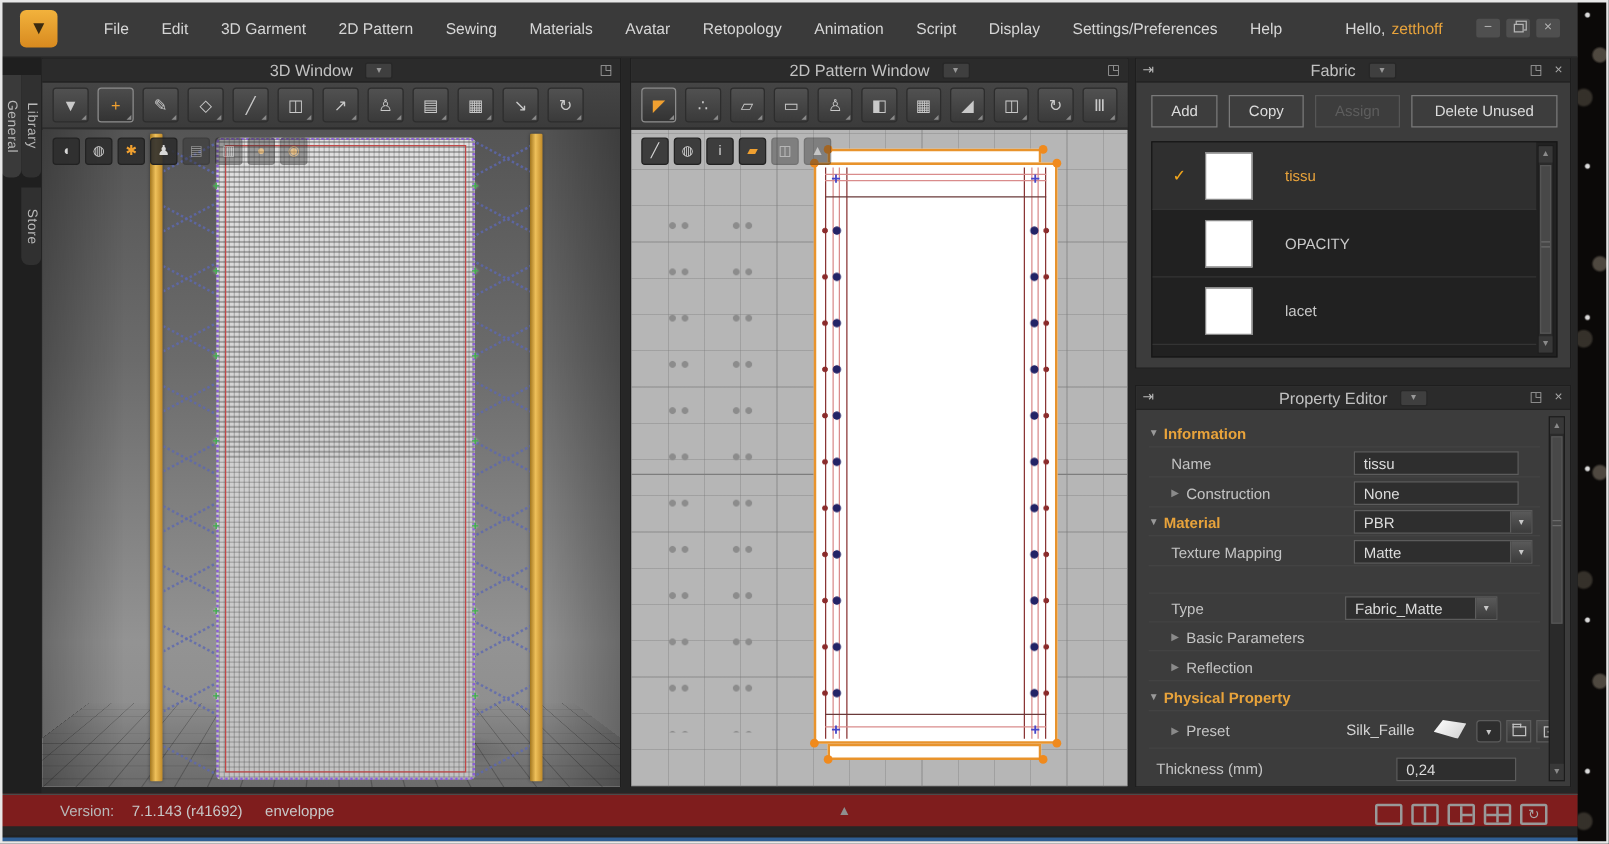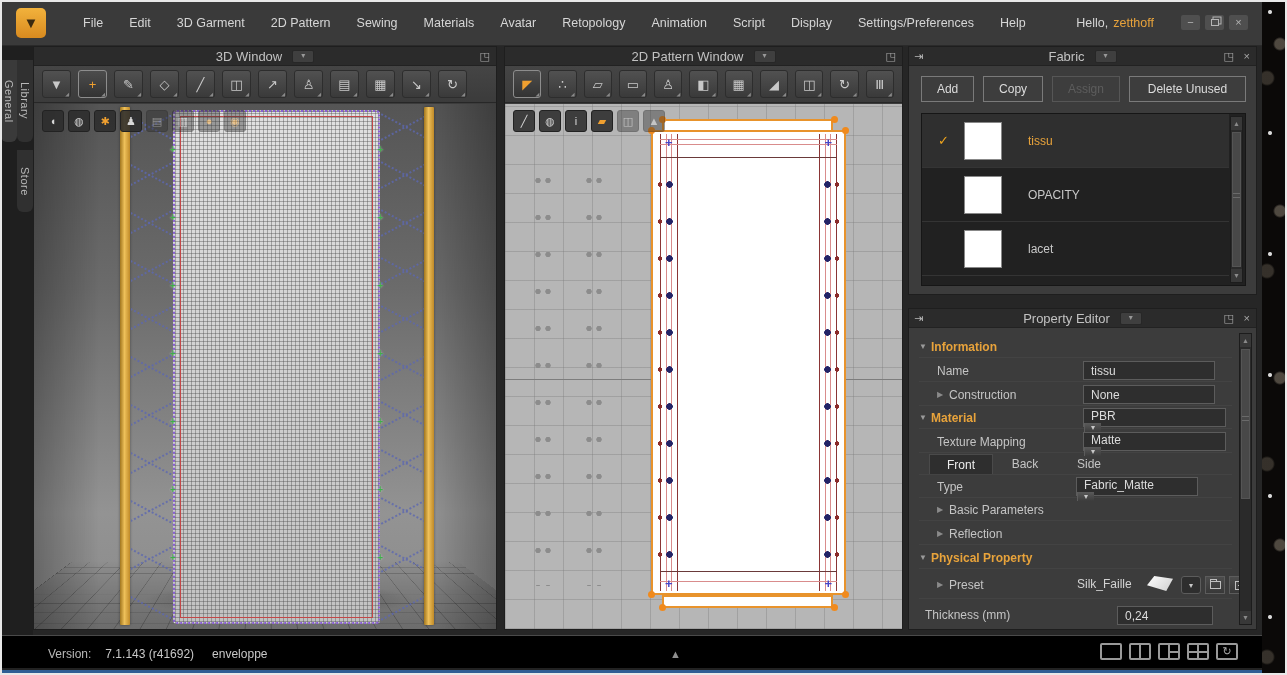--- a/index.html
+++ b/index.html
@@ -112,36 +112,36 @@
   .vsb .ar.up{top:0;}
   .vsb .thumb{position:absolute;left:1px;right:1px;background:#484848;border:1px solid #555;}
   .grip{width:7px;height:5px;margin:auto;border-top:1px solid #6a6a6a;border-bottom:1px solid #6a6a6a;}
 
   
   .prow{position:absolute;left:10px;right:24px;height:22px;display:flex;align-items:center;border-bottom:1px solid #434343;font-size:12px;color:#c4c4c4;}
   .tri{font-size:8px;color:#9a9a9a;width:12px;}
   .tri.closed{color:#8a8a8a;}
   .sect{color:#e8a33b;font-weight:bold;text-align:right;}
   .pinput{position:absolute;height:19px;background:#2e2e2e;border:1px solid #5c5c5c;color:#dcdcdc;font-size:12px;display:flex;align-items:center;padding:0 7px;}
-  .pdd{position:absolute;height:19px;background:#2e2e2e;border:1px solid #5c5c5c;display:flex;flex-direction:column;}
+  .pdd{position:absolute;height:19px;background:#2e2e2e;border:1px solid #5c5c5c;display:flex;}
   .pdd .txt{flex:1;font-size:12px;color:#dcdcdc;display:flex;align-items:center;padding:0 7px;}
   .pdd .btn{width:17px;background:linear-gradient(180deg,#5a5a5a,#3c3c3c);border-left:1px solid #5c5c5c;color:#c8c8c8;font-size:8px;display:grid;place-items:center;}
   .ptabs{position:absolute;left:20px;display:flex;height:20px;}
   .ptab{width:64px;font-size:12px;color:#c4c4c4;display:grid;place-items:center;}
   .ptab.active{background:#2e2e2e;color:#ececec;border:1px solid #4a4a4a;border-bottom:none;}
   .sqbtn{position:absolute;width:20px;height:18px;border:1px solid #5c5c5c;background:linear-gradient(180deg,#4c4c4c,#383838);display:grid;place-items:center;color:#c8c8c8;font-size:9px;}
   .sqbtn.dark{background:#2e2e2e;border-radius:3px;}
   .folder{width:11px;height:8px;border:1px solid #c0c0c0;position:relative;}
   .folder::before{content:"";position:absolute;left:-1px;top:-3px;width:5px;height:2px;border:1px solid #c0c0c0;border-bottom:none;}
   .savef{width:9px;height:9px;border:1px solid #c0c0c0;position:relative;}
   .savef::before{content:"";position:absolute;left:2px;top:0;width:4px;height:3px;border-bottom:1px solid #c0c0c0;}
   .fabswatch{position:absolute;width:26px;height:15px;background:linear-gradient(135deg,#fff,#cfcfcf);clip-path:polygon(0 62%,28% 0,100% 18%,74% 100%);}
 
   
-  .statusbar{position:absolute;left:0;top:635px;width:1262px;height:37px;background:#000000;border-top:1px solid #4a4a4a;display:flex;align-items:center;font-size:12px;color:#b8b8b8;}
+  .statusbar{position:absolute;left:0;top:635px;width:1262px;height:26px;background:#7f1d1d;border-top:1px solid #4a4a4a;display:flex;align-items:center;font-size:12px;color:#b8b8b8;}
   .statusbar .ver{margin-left:48px;}
   .statusbar .vv{margin-left:14px;color:#c8c8c8;}
   .statusbar .proj{margin-left:18px;color:#c8c8c8;}
   .sb-expand{position:absolute;left:670px;color:#8f8f8f;font-size:11px;}
   .layrow{position:absolute;right:24px;top:7px;display:flex;gap:7px;}
   .lay{width:22px;height:17px;border:2px solid #999;border-radius:2px;position:relative;color:#aaa;}
   .lay.v::before,.lay.g::before{content:"";position:absolute;left:50%;top:0;bottom:0;width:2px;background:#999;margin-left:-1px;}
   .lay.h3::before{content:"";position:absolute;left:45%;top:0;bottom:0;width:2px;background:#999;}
   .lay.h3::after{content:"";position:absolute;left:45%;right:0;top:50%;height:2px;background:#999;margin-top:-1px;}
   .lay.g::after{content:"";position:absolute;left:0;right:0;top:50%;height:2px;background:#999;margin-top:-1px;}
@@ -545,25 +545,20 @@
         <span class="txt">PBR</span>
         <span class="btn">▾</span>
       </div>
       <div class="prow" style="top:122px;">
         <span style="margin-left:18px;">Texture Mapping</span>
       </div>
       <div class="pdd" style="left:174px;top:123px;width:143px;">
         <span class="txt">Matte</span>
         <span class="btn">▾</span>
       </div>
-      <div class="ptabs" style="top:145px;">
-          <div class="ptab active">Front</div>
-          <div class="ptab">Back</div>
-          <div class="ptab">Side</div>
-        </div>
       <div class="abs" style="left:10px;right:24px;top:165px;height:1px;background:#434343;"></div>
       <div class="prow" style="top:167px;">
         <span style="margin-left:18px;">Type</span>
       </div>
       <div class="pdd" style="left:167px;top:168px;width:122px;">
         <span class="txt">Fabric_Matte</span>
         <span class="btn">▾</span>
       </div>
       <div class="prow" style="top:190px;">
         <span class="tri closed" style="margin-left:18px;">▶</span>

